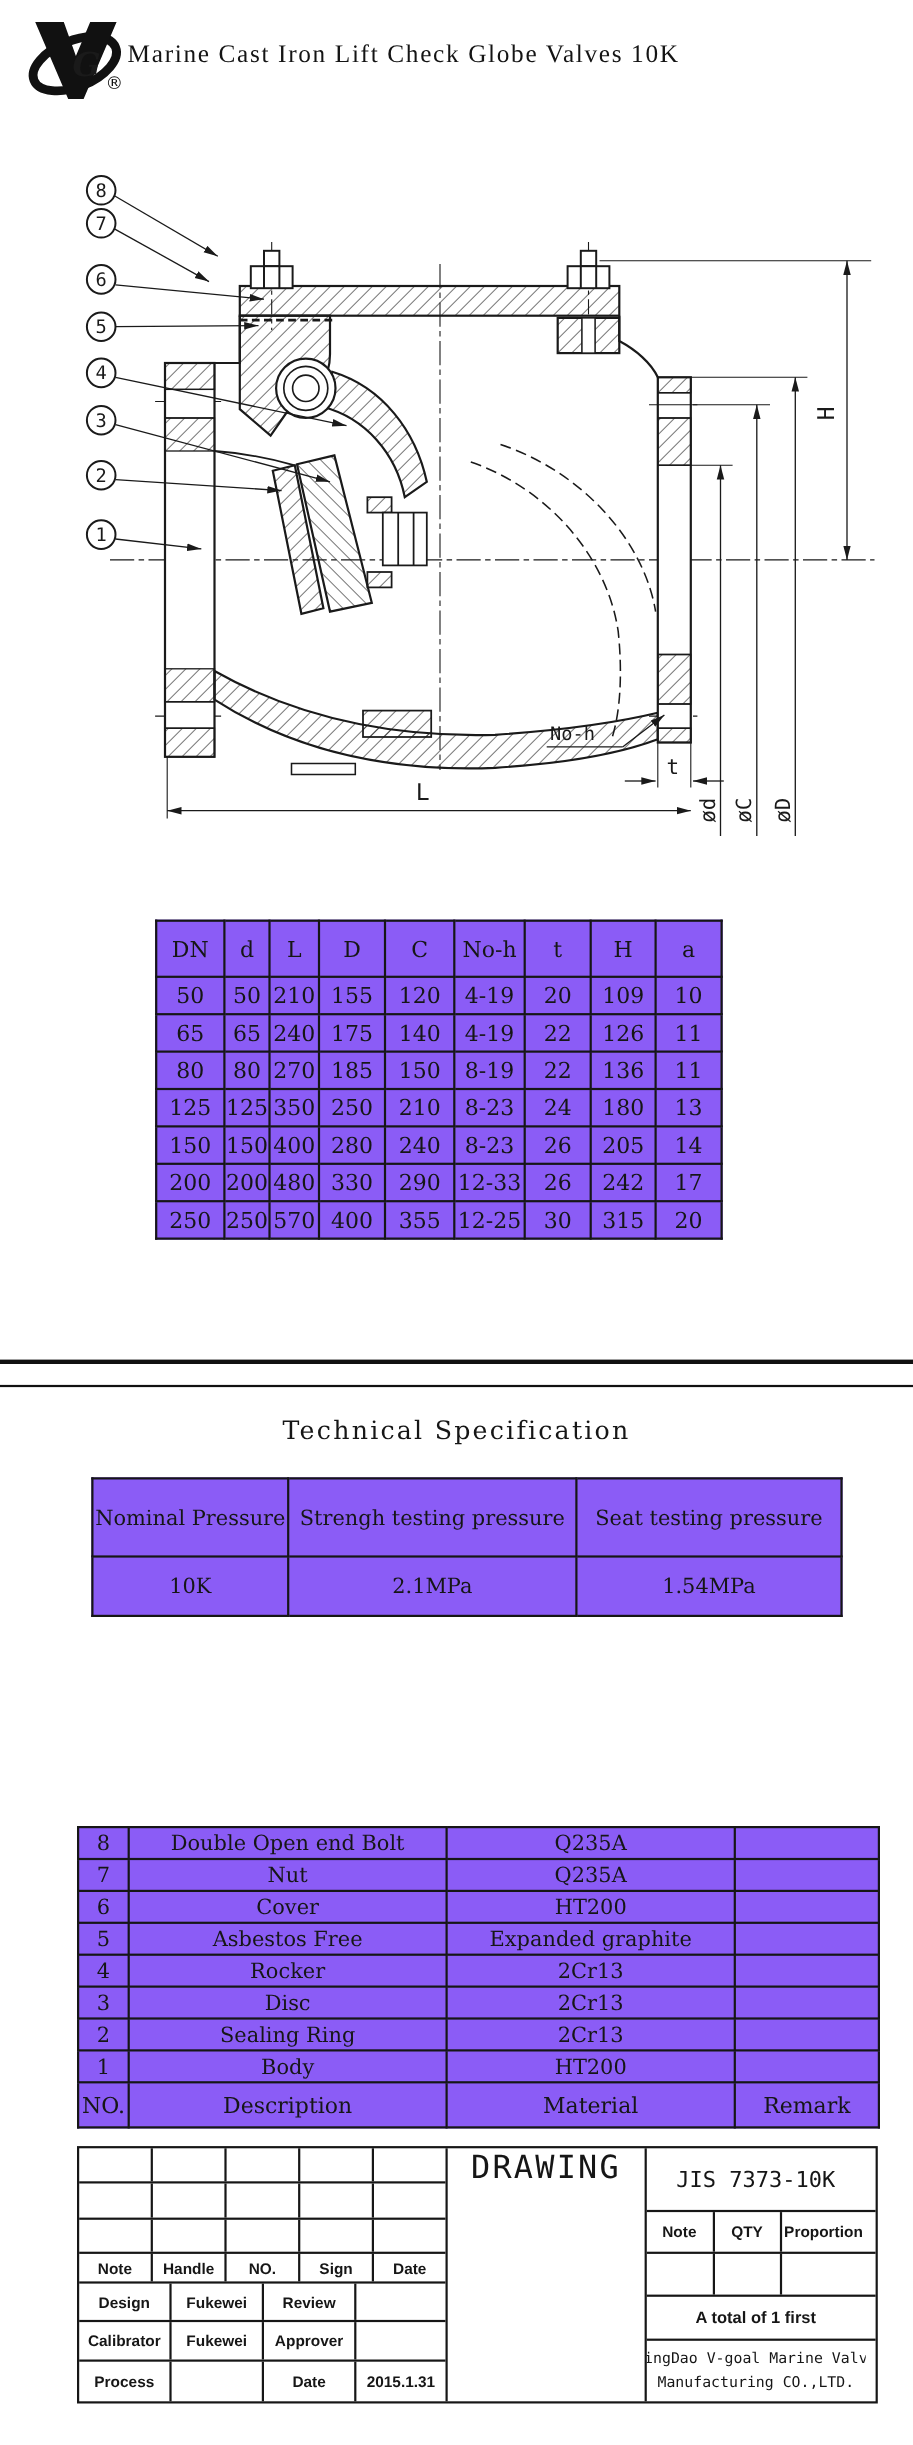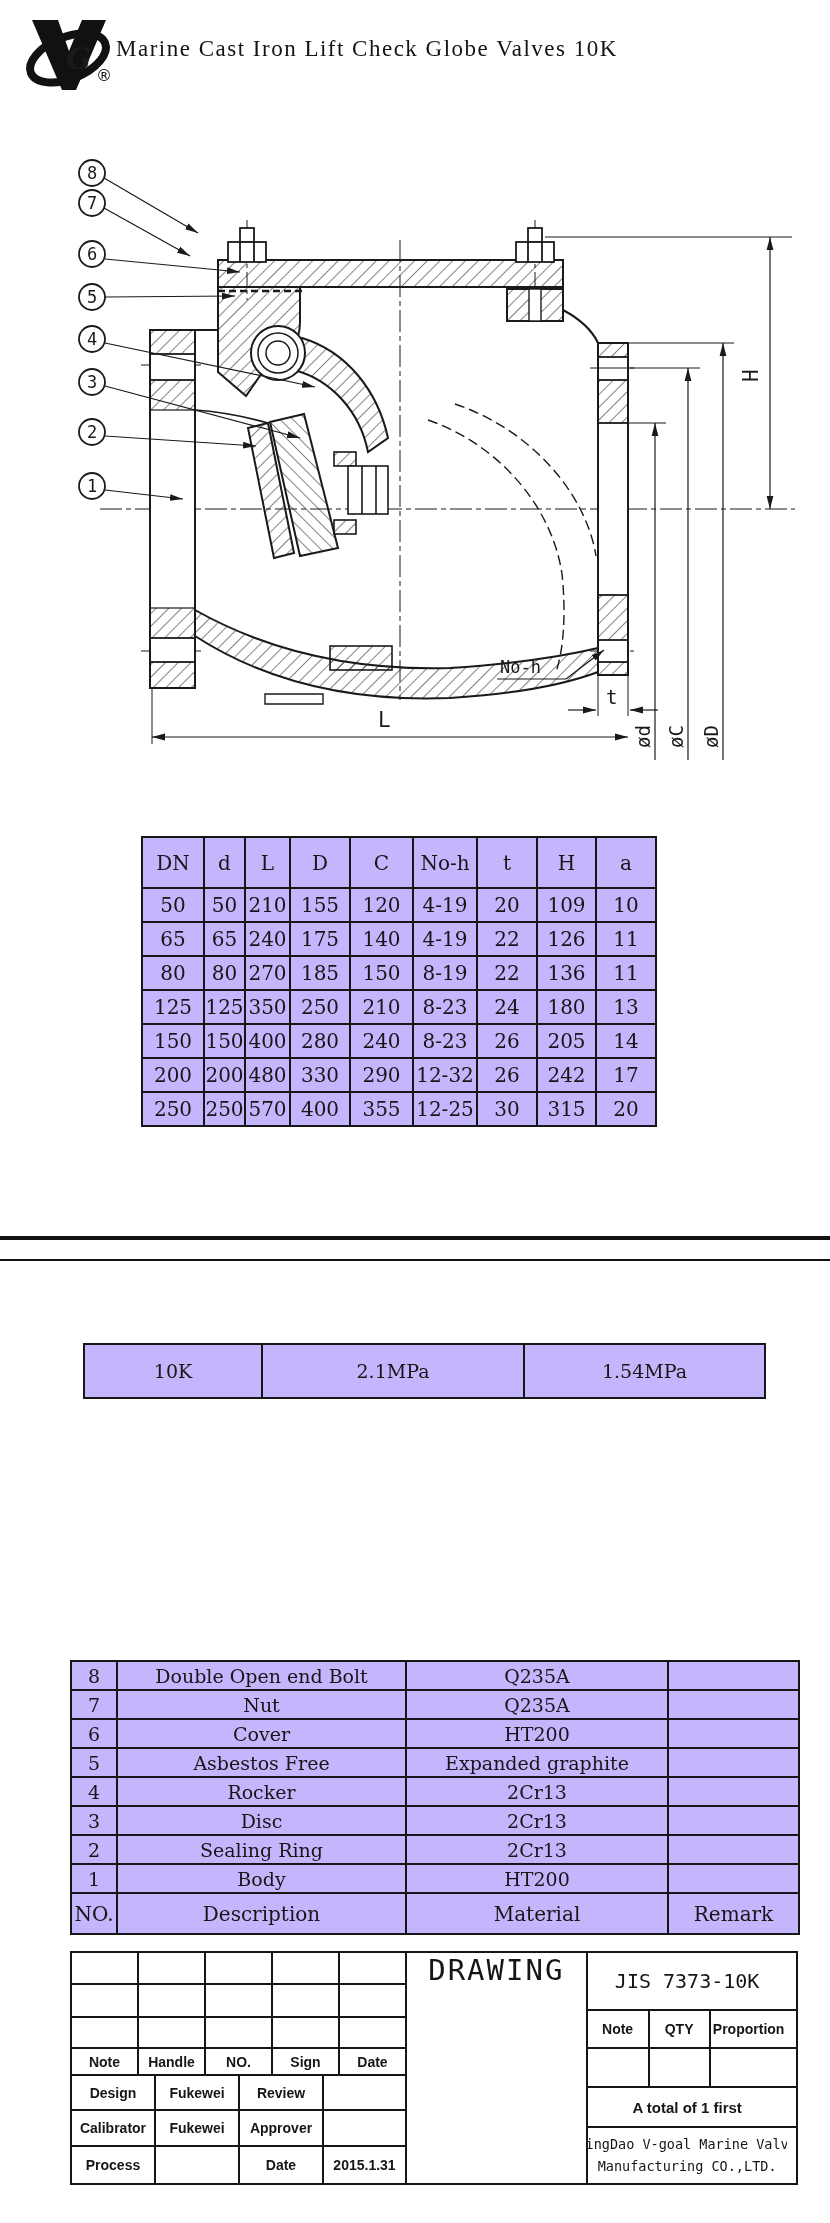--- a/index.html
+++ b/index.html
@@ -4,21 +4,21 @@
 <style>
   html,body{margin:0;padding:0;background:#fff;}
   #sheet{position:relative;width:830px;height:2223px;background:#fff;overflow:hidden;
          font-family:"DejaVu Serif",serif;color:#111;}
   .abs{position:absolute;}
   
   #title{position:absolute;left:116px;top:36px;width:714px;
          font-family:Liberation Serif, serif;font-size:23px;letter-spacing:1.5px;
          white-space:nowrap;color:#141414;}
   
-  table{border-collapse:collapse;table-layout:fixed;position:absolute;background:#c4b5fd;}
+  table{border-collapse:collapse;table-layout:fixed;position:absolute;background:#8b5cf6;}
   th,td{border:2px solid #161616;text-align:center;vertical-align:middle;
         font-weight:normal;padding:0;overflow:hidden;color:#161616;}
   #dimtable{left:141px;top:836px;width:514px;}
   #dimtable th{height:49px;font-size:20px;}
   #dimtable td{height:32px;font-size:20px;}
   #spectable{left:83px;top:1343px;width:681px;}
   #spectable th{height:69px;font-size:19px;}
   #spectable td{height:52px;font-size:19px;margin-top:32px;}
   #partstable{left:70px;top:1660px;width:728px;}
   #partstable td{height:27px;font-size:19px;}
@@ -290,21 +290,21 @@
           <td>26</td>
           <td>205</td>
           <td>14</td>
         </tr>
         <tr>
           <td>200</td>
           <td>200</td>
           <td>480</td>
           <td>330</td>
           <td>290</td>
-          <td>12-32</td>
+          <td>12-33</td>
           <td>26</td>
           <td>242</td>
           <td>17</td>
         </tr>
         <tr>
           <td>250</td>
           <td>250</td>
           <td>570</td>
           <td>400</td>
           <td>355</td>
@@ -312,28 +312,34 @@
           <td>30</td>
           <td>315</td>
           <td>20</td>
         </tr>
       </tbody>
   </table>
 
   <div class="rule" style="top:1236px;height:4px"></div>
   <div class="rule" style="top:1259px;height:2px"></div>
 
+  <div id="spec-title">Technical Specification</div>
   <table id="spectable">
     <colgroup>
         <col style="width:178px">
         <col style="width:262px">
         <col style="width:241px">
       </colgroup>
     <tbody>
       <tr>
+        <th>Nominal Pressure</th>
+        <th>Strengh testing pressure</th>
+        <th>Seat testing pressure</th>
+      </tr>
+      <tr>
         <td>10K</td>
         <td>2.1MPa</td>
         <td>1.54MPa</td>
       </tr>
     </tbody>
   </table>
 
   <table id="partstable">
     <colgroup>
         <col style="width:46px">

